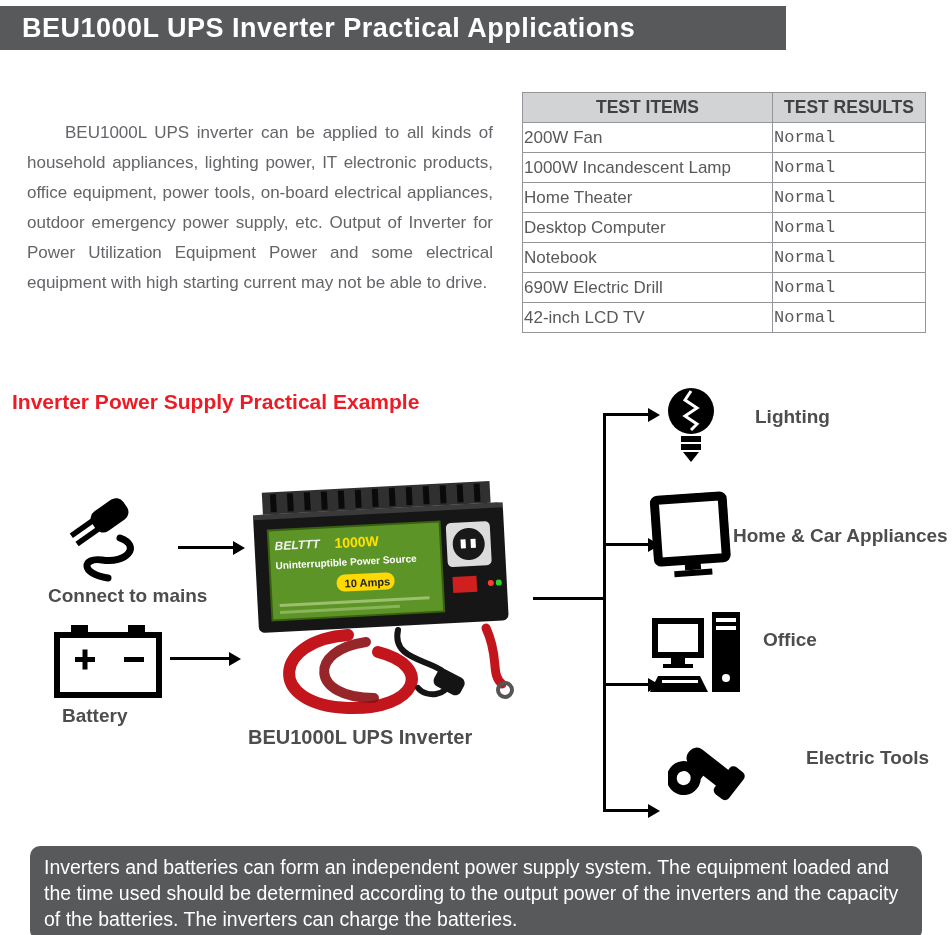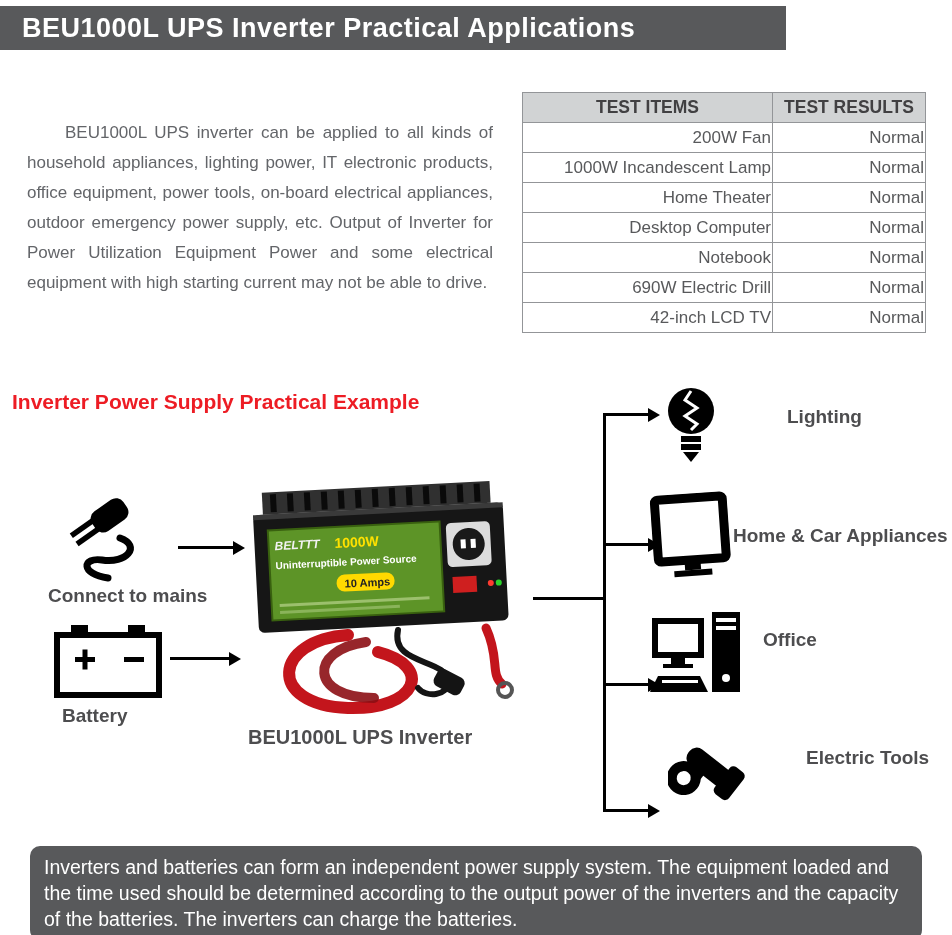--- a/index.html
+++ b/index.html
@@ -8,22 +8,22 @@
 
   .header-bar { position:absolute; left:0; top:6px; width:786px; height:44px; background:#58595b;
     color:#fff; display:flex; align-items:center; padding-left:22px; font-size:27px; font-weight:bold; letter-spacing:0.5px; }
 
   .intro { position:absolute; left:27px; top:86px; width:466px; font-size:17px; line-height:30px;
     color:#636569; text-align:justify; text-indent:38px;margin-top:32px; }
 
   .test-table { position:absolute; left:522px; top:92px; width:404px; border-collapse:collapse; }
   .test-table th, .test-table td { border:1px solid #939598; height:30px; color:#58595b; font-size:17px; }
   .test-table th { background:#d1d3d4; color:#414042; font-weight:bold; text-align:center; font-size:17.5px; }
-  .test-table td.item { text-align:right; width:250px; }
-  .test-table td.result { text-align:right; }
+  .test-table td.item { text-align:left; width:250px; }
+  .test-table td.result { text-align:left;font-family:Liberation Mono, monospace; }
 
   .section-title { position:absolute; left:12px; top:390px; color:#ed1c24; font-size:21px; font-weight:bold; }
 
   .dg-label { position:absolute; font-weight:bold; color:#4d4d4f; font-size:19px; white-space:nowrap; }
 
   .icon-box { position:absolute; }
   .icon-box svg { width:100%; height:100%; display:block; }
 
   .line-h { position:absolute; height:3px; background:#000; }
   .line-v { position:absolute; width:3px; background:#000; }
@@ -174,21 +174,21 @@
 
   <div class="icon-box" style="left:665px; top:385px; width:52px; height:88px;">
     <svg viewBox="0 0 52 88">
       <circle cx="26" cy="26" r="23" fill="#000"></circle>
       <polyline points="26,6 20,15 32,23 20,31 32,39 26,45" stroke="#fff" stroke-width="3" fill="none"></polyline>
       <rect x="16" y="51" width="20" height="6" fill="#000"></rect>
       <rect x="16" y="59" width="20" height="6" fill="#000"></rect>
       <path d="M18 67 L34 67 L26 77 Z" fill="#000"></path>
     </svg>
   </div>
-  <div class="dg-label" style="left:787px; top:406px;text-align:right;">Lighting</div>
+  <div class="dg-label" style="left:755px; top:406px;text-align:right;">Lighting</div>
 
   <div class="icon-box" style="left:652px; top:493px; width:78px; height:92px; transform:rotate(-4deg);">
     <svg viewBox="0 0 78 92">
       <rect x="5" y="5" width="68" height="62" rx="3" fill="none" stroke="#000" stroke-width="9"></rect>
       <rect x="31" y="67" width="16" height="10" fill="#000"></rect>
       <rect x="20" y="77" width="38" height="6" fill="#000"></rect>
     </svg>
   </div>
   <div class="dg-label" style="left:733px; top:525px;">Home &amp; Car Appliances</div>
 

